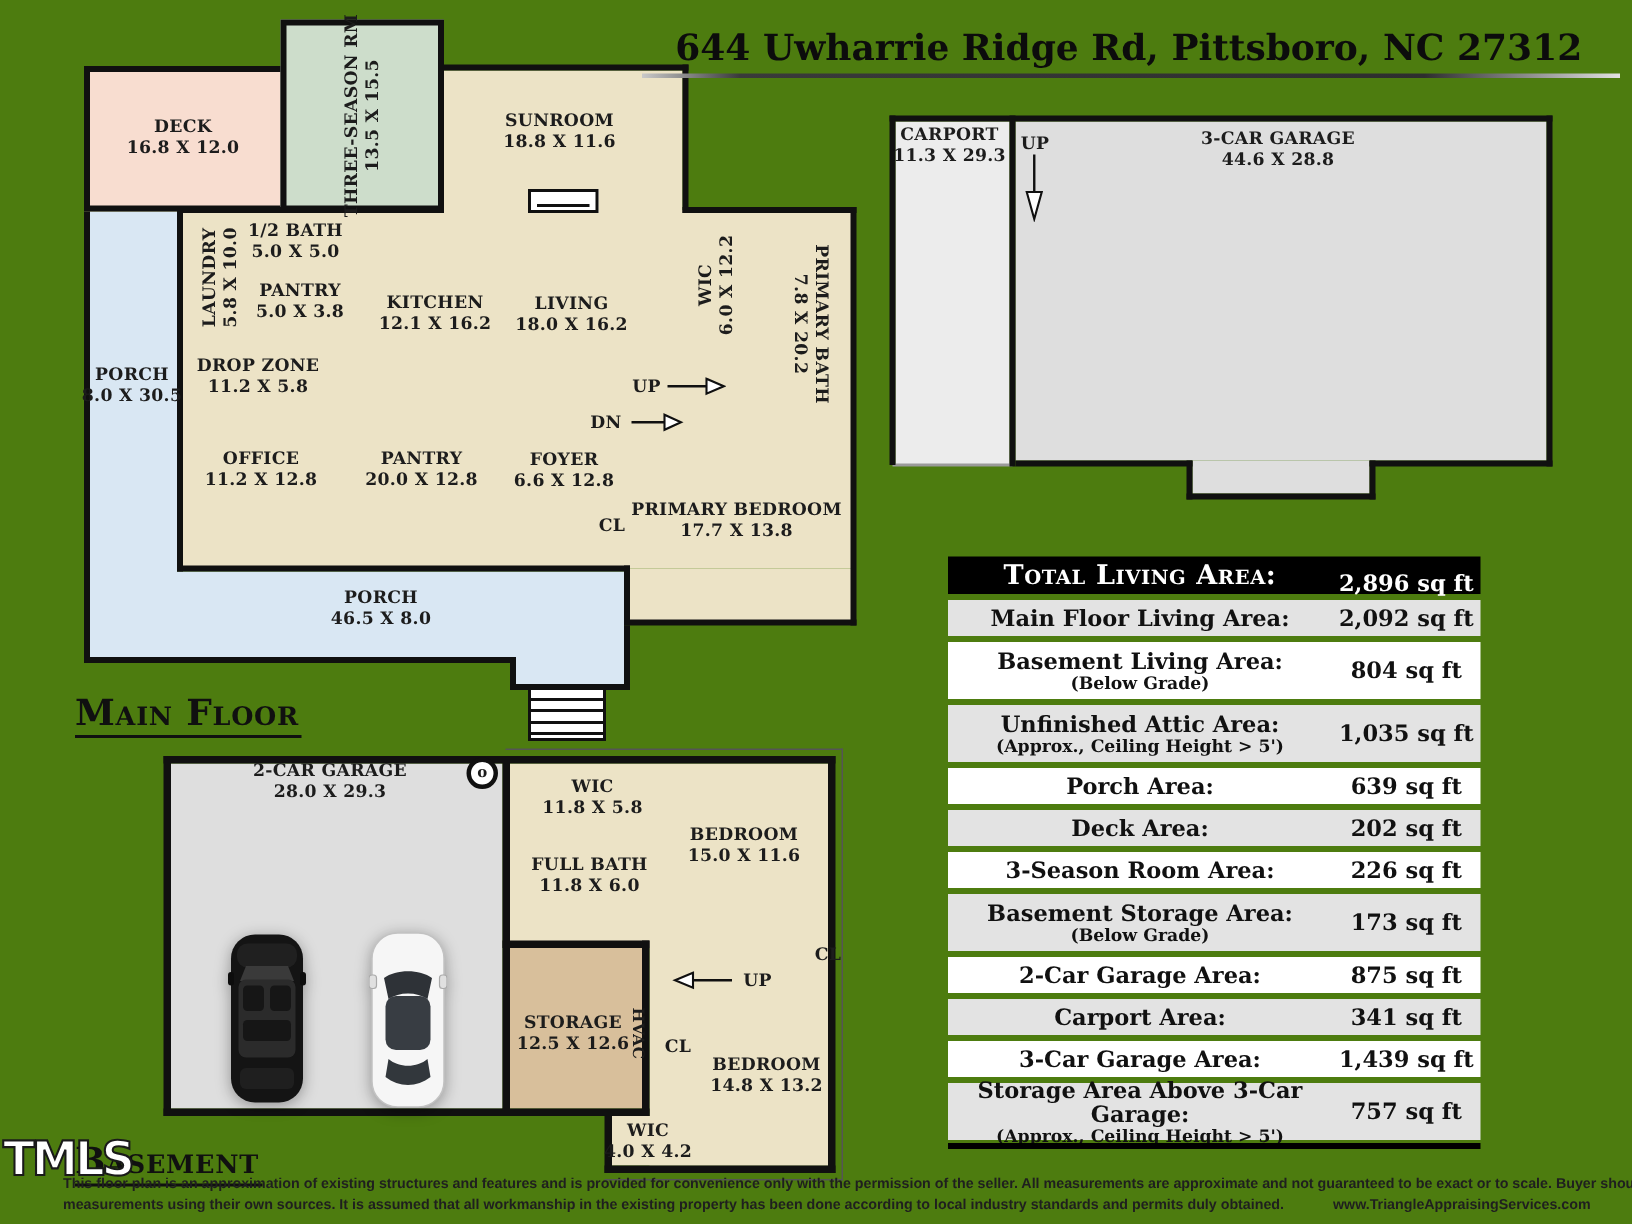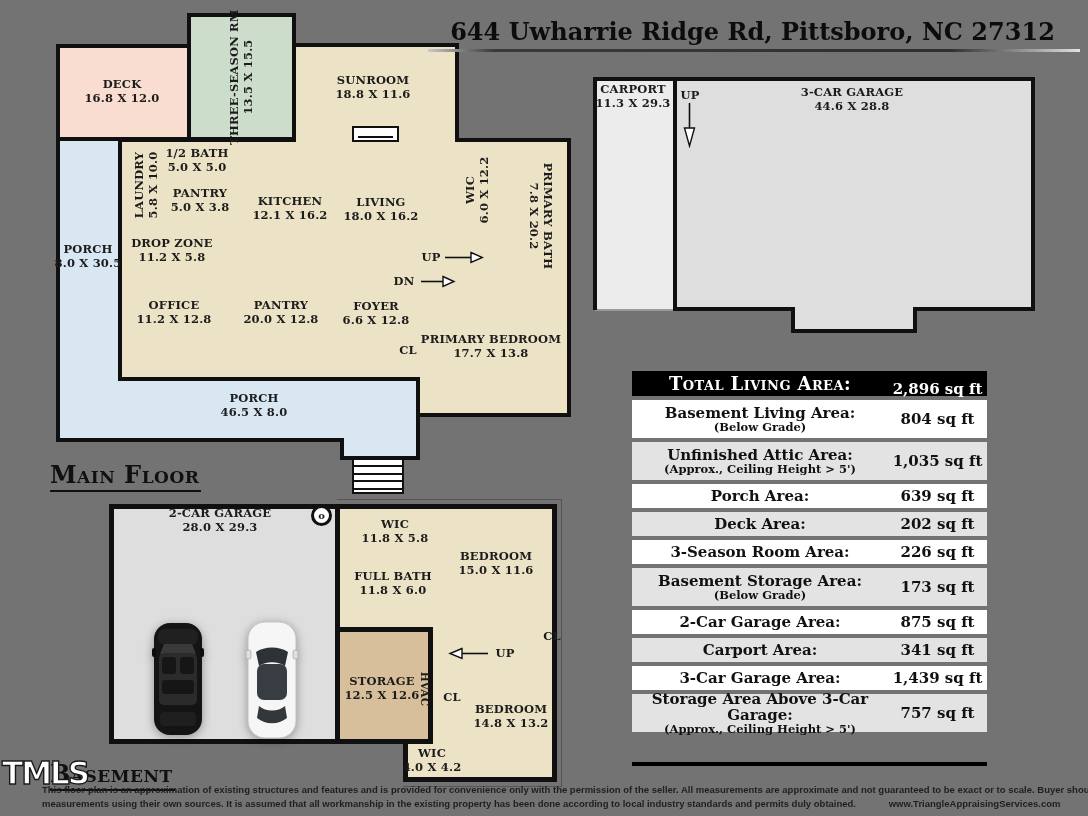--- a/index.html
+++ b/index.html
@@ -1,16 +1,16 @@
 <!DOCTYPE html>
 <html><head>
 <meta charset="utf-8">
 <style>
   html,body{margin:0;padding:0;background:#fff;}
-  .page{position:relative;width:1088px;height:816px;overflow:hidden;background:#737373;
+  .page{position:relative;width:1088px;height:816px;overflow:hidden;background:#4d7c0f;
         font-family:"DejaVu Serif",serif;color:#1b1b1b;}
   .fill{position:absolute;z-index:1;}
   .thin{position:absolute;background:#555;z-index:2;}
   .wall{position:absolute;background:#101010;z-index:4;}
   .room-box{position:absolute;border:4px solid #101010;box-sizing:border-box;z-index:3;}
   .rlabel{position:absolute;z-index:6;width:150px;text-align:center;
           font:bold 11.5px "DejaVu Serif",serif;line-height:1.25;color:#1c1c1c;
           letter-spacing:.2px;white-space:nowrap;display:flex;flex-direction:column;justify-content:center;}
   .mini{width:30px;}
   .rot-ccw{transform:rotate(-90deg);}
@@ -212,20 +212,27 @@
   <div class="area-table">
 
       <div class="area-row header-row">
         <div class="area-label">
           <div class="main">Total Living Area:</div>
 
         </div>
         <div class="area-value">2,896 sq ft</div>
       </div>
 
+      <div class="area-row">
+        <div class="area-label">
+          <div class="main">Main Floor Living Area:</div>
+
+        </div>
+        <div class="area-value">2,092 sq ft</div>
+      </div>
 
       <div class="area-row white tall">
         <div class="area-label">
           <div class="main">Basement Living Area:</div>
           <div class="sub">(Below Grade)</div>
         </div>
         <div class="area-value">804 sq ft</div>
       </div>
 
       <div class="area-row tall">

